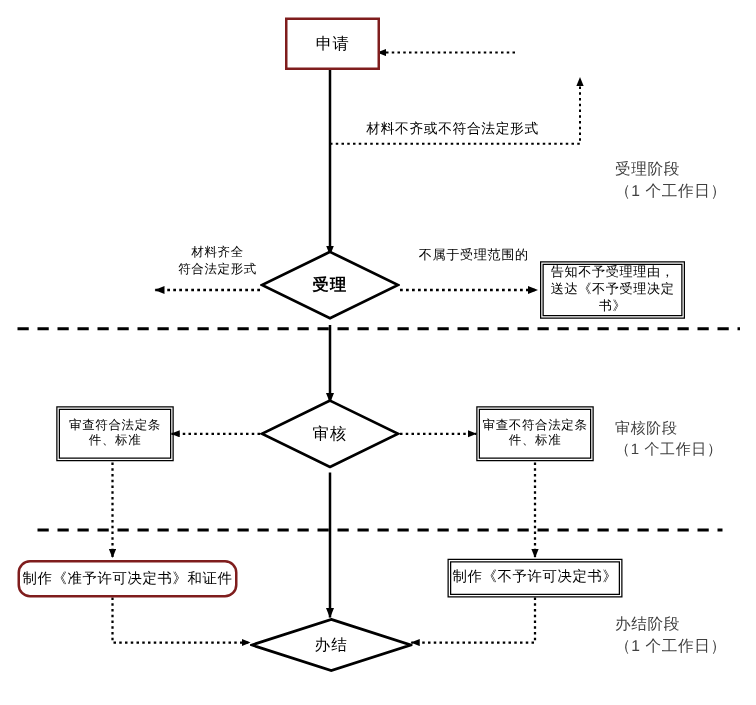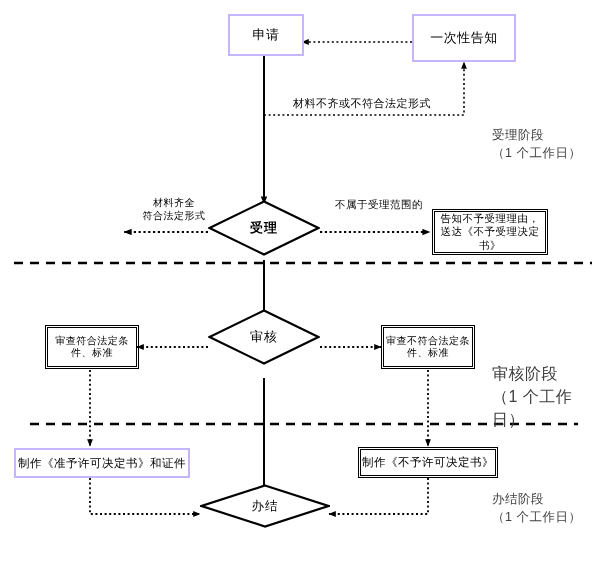--- a/index.html
+++ b/index.html
@@ -26,21 +26,21 @@
     align-items: center;
     justify-content: center;
     text-align: center;
     color: #000000;
     background: #ffffff;
     line-height: 1.25;
     letter-spacing: 0.5px;
     z-index: 5;
   }
   .box {
-    border: 2px solid #c4b5fd;
+    border: 2px solid #7f1d1d;
   }
   .box-double {
     border: 1px solid #000000;
     outline: 1px solid #000000;
     outline-offset: 1px;
   }
 
   
   .diamond-wrap {
     position: absolute;
@@ -134,61 +134,60 @@
 
     <path d="M428,478 L428,514 L329,514" stroke="#000000" stroke-width="1.8" fill="none" stroke-dasharray="2 2.6" stroke-linecap="butt" marker-end="url(#ahs)"></path>
 
     <path d="M14,263 L592,263" stroke="#000000" stroke-width="2.4" fill="none" stroke-dasharray="9 7" stroke-linecap="butt"></path>
 
     <path d="M30,424 L578,424" stroke="#000000" stroke-width="2.4" fill="none" stroke-dasharray="9 7" stroke-linecap="butt"></path>
   </svg>
 
   <div class="node box" style="left:228px; top:14px; width:76px; height:42px; font-size:13px;">申请</div>
 
-  <div class="node box" style="left:412px; top:14px; width:104px; height:48px; font-size:13px;">一次性告知</div>
 
   <div class="label" style="left:282px; top:96px; width:160px; font-size:11px;">材料不齐或不符合法定形式</div>
 
   <div class="label" style="left:128px; top:196px; width:92px; font-size:10px;">材料齐全
 符合法定形式</div>
 
   <div class="label" style="left:324px; top:199px; width:110px; font-size:10.5px;font-family:Liberation Mono, monospace;">不属于受理范围的</div>
 
   <div class="diamond-wrap" style="left:208px; top:200px; width:112px; height:56px;font-weight:bold;">
     <svg width="112" height="56" viewBox="0 0 112 56" xmlns="http://www.w3.org/2000/svg">
       <polygon points="56,1.5 110.5,28 56,54.5 1.5,28" fill="#ffffff" stroke="#000000" stroke-width="2.2"></polygon>
     </svg>
     <div class="diamond-label" style="font-size:13px;">受理</div>
   </div>
 
 
   <div class="node box-double" style="left:434px; top:211px; width:112px; height:42px; font-size:10.5px; padding:0 3px;">告知不予受理理由，送达《不予受理决定书》</div>
 
   <div class="stage" style="left:492px; top:126px; width:112px; font-size:12.5px;"><span>受理阶段</span><br><span>（1 个工作日）</span></div>
 
-  <div class="diamond-wrap" style="left:208px; top:309px; width:112px; height:56px;">
+  <div class="diamond-wrap" style="left:208px; top:319px; width:112px; height:56px;">
     <svg width="112" height="56" viewBox="0 0 112 56" xmlns="http://www.w3.org/2000/svg">
       <polygon points="56,1.5 110.5,28 56,54.5 1.5,28" fill="#ffffff" stroke="#000000" stroke-width="2.2"></polygon>
     </svg>
     <div class="diamond-label" style="font-size:13px;">审核</div>
   </div>
 
   <div class="node box-double" style="left:47px; top:327px; width:90px; height:40px; font-size:10px; white-space:pre-line;">审查符合法定条
 件、标准</div>
 
   <div class="node box-double" style="left:383px; top:327px; width:90px; height:40px; font-size:10px; white-space:pre-line;">审查不符合法定条
 件、标准</div>
 
-  <div class="stage" style="left:492px; top:334px; width:112px; font-size:16px;margin-top:28px;"><span>审核阶段</span><br><span>（1 个工作日）</span></div>
+  <div class="stage" style="left:492px; top:334px; width:112px; font-size:12px;"><span>审核阶段</span><br><span>（1 个工作日）</span></div>
 
-  <div class="node box" style="left:14px; top:448px; width:176px; height:30px; font-size:11.5px;">制作《准予许可决定书》和证件</div>
+  <div class="node box" style="left:14px; top:448px; width:176px; height:30px; font-size:11.5px;border-radius:10px;">制作《准予许可决定书》和证件</div>
 
   <div class="node box-double" style="left:360px; top:449px; width:136px; height:27px; font-size:11.5px;">制作《不予许可决定书》</div>
 
-  <div class="diamond-wrap" style="left:200px; top:484px; width:130px; height:44px;">
+  <div class="diamond-wrap" style="left:200px; top:494px; width:130px; height:44px;">
     <svg width="130" height="44" viewBox="0 0 130 44" xmlns="http://www.w3.org/2000/svg">
       <polygon points="65,1.5 128.5,22 65,42.5 1.5,22" fill="#ffffff" stroke="#000000" stroke-width="2.2"></polygon>
     </svg>
     <div class="diamond-label" style="font-size:12.5px;">办结</div>
   </div>
 
   <div class="stage" style="left:492px; top:490px; width:112px; font-size:12.5px;"><span>办结阶段</span><br><span>（1 个工作日）</span></div>
 
 </div>
 

